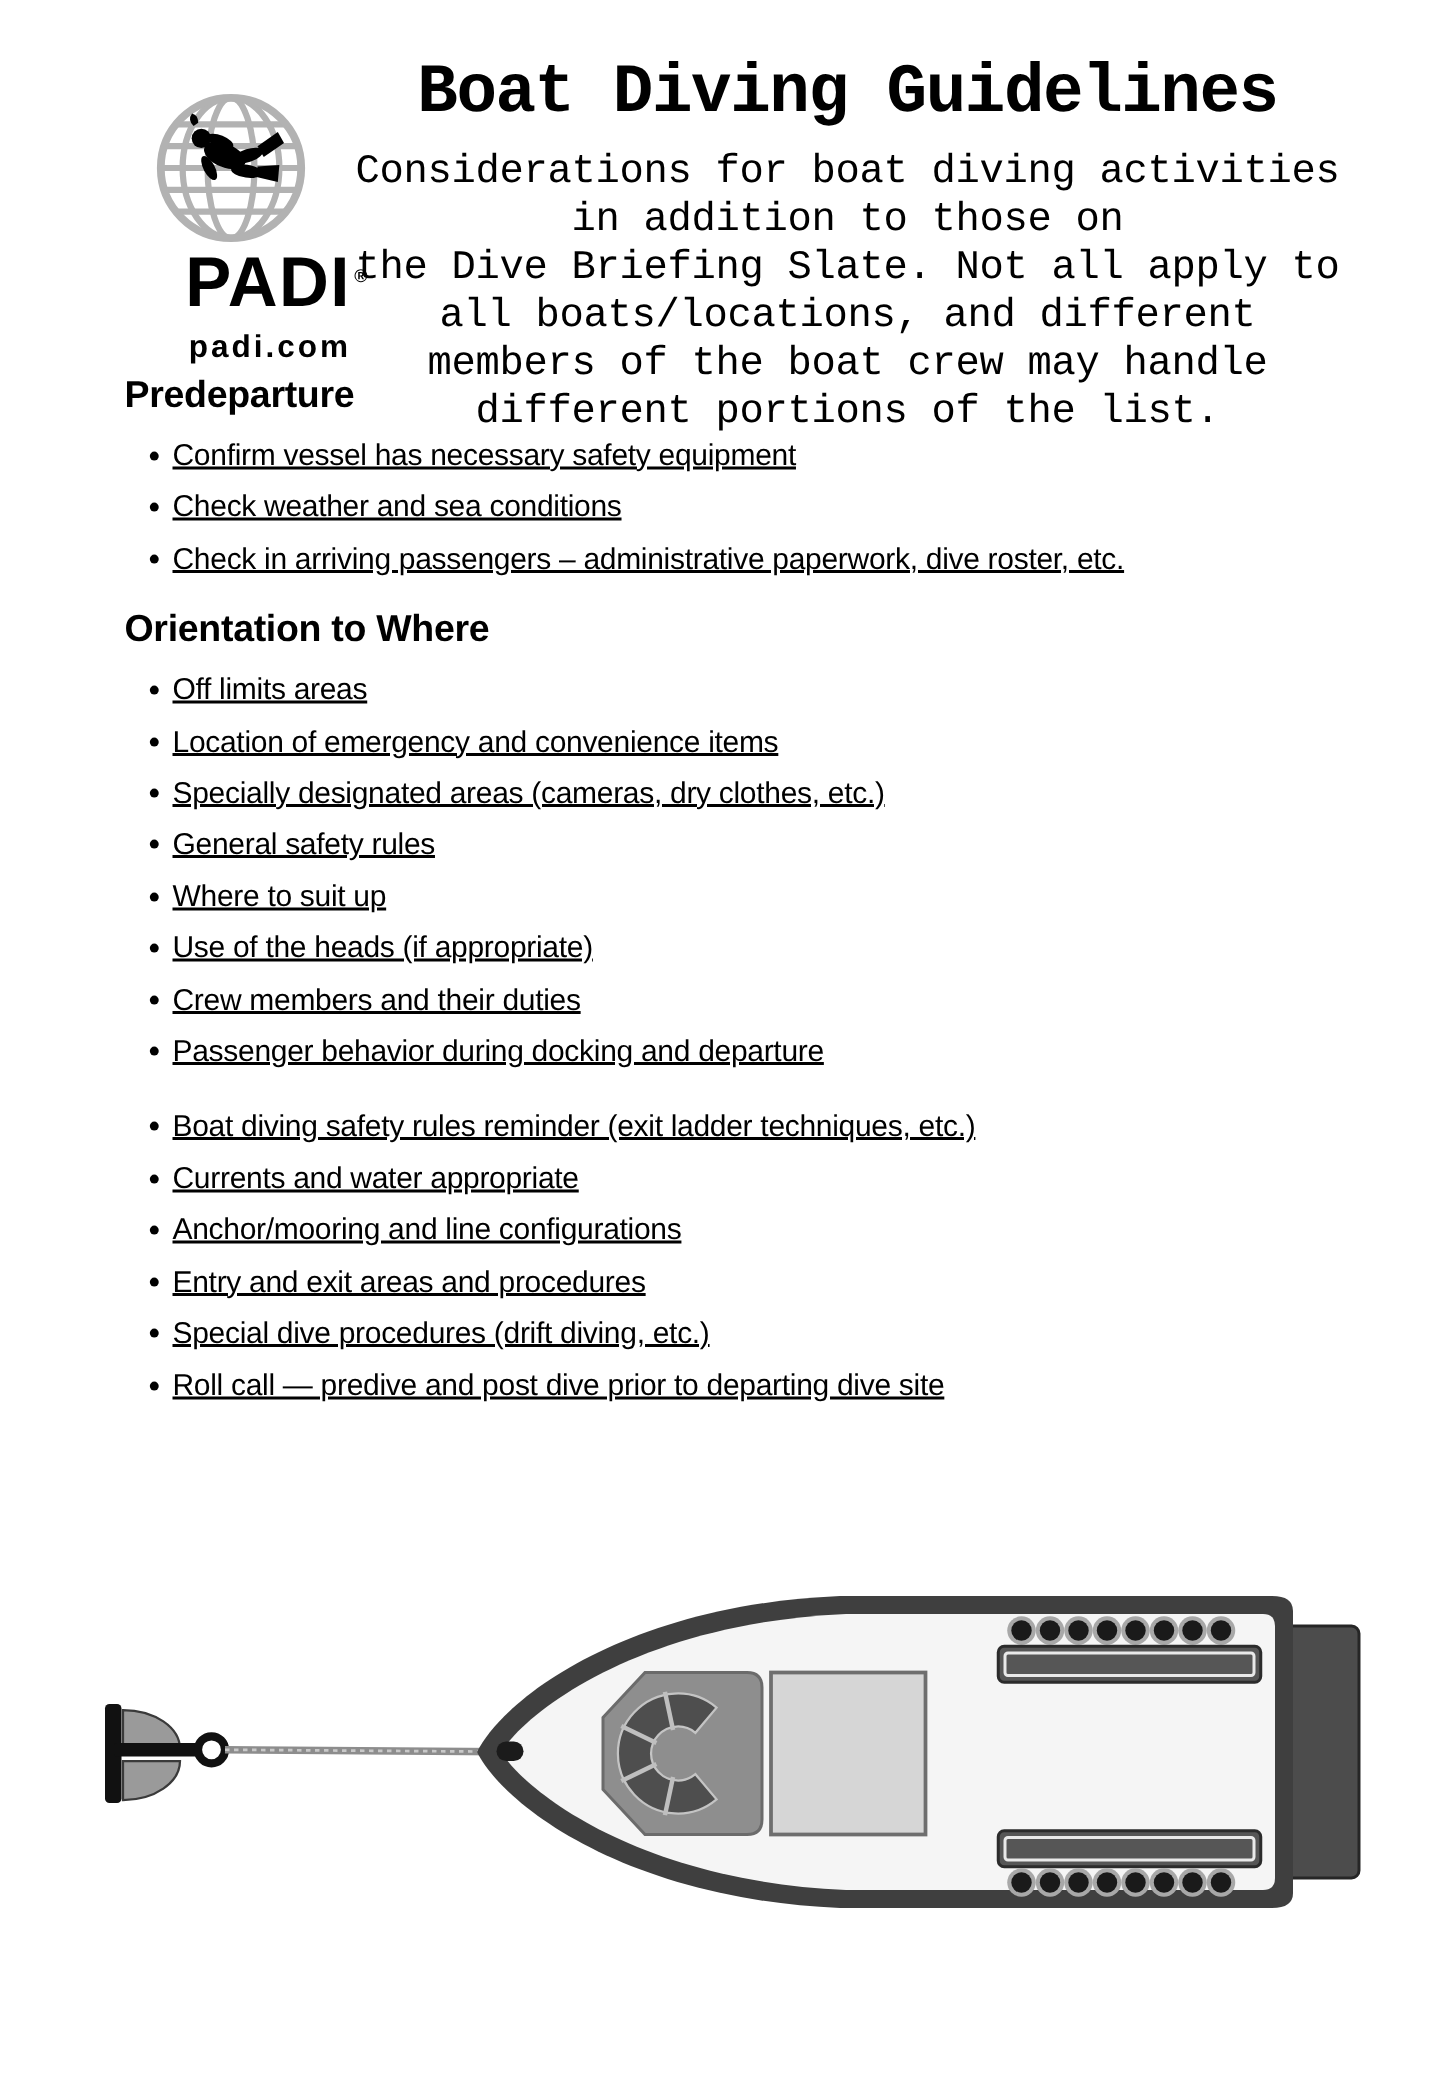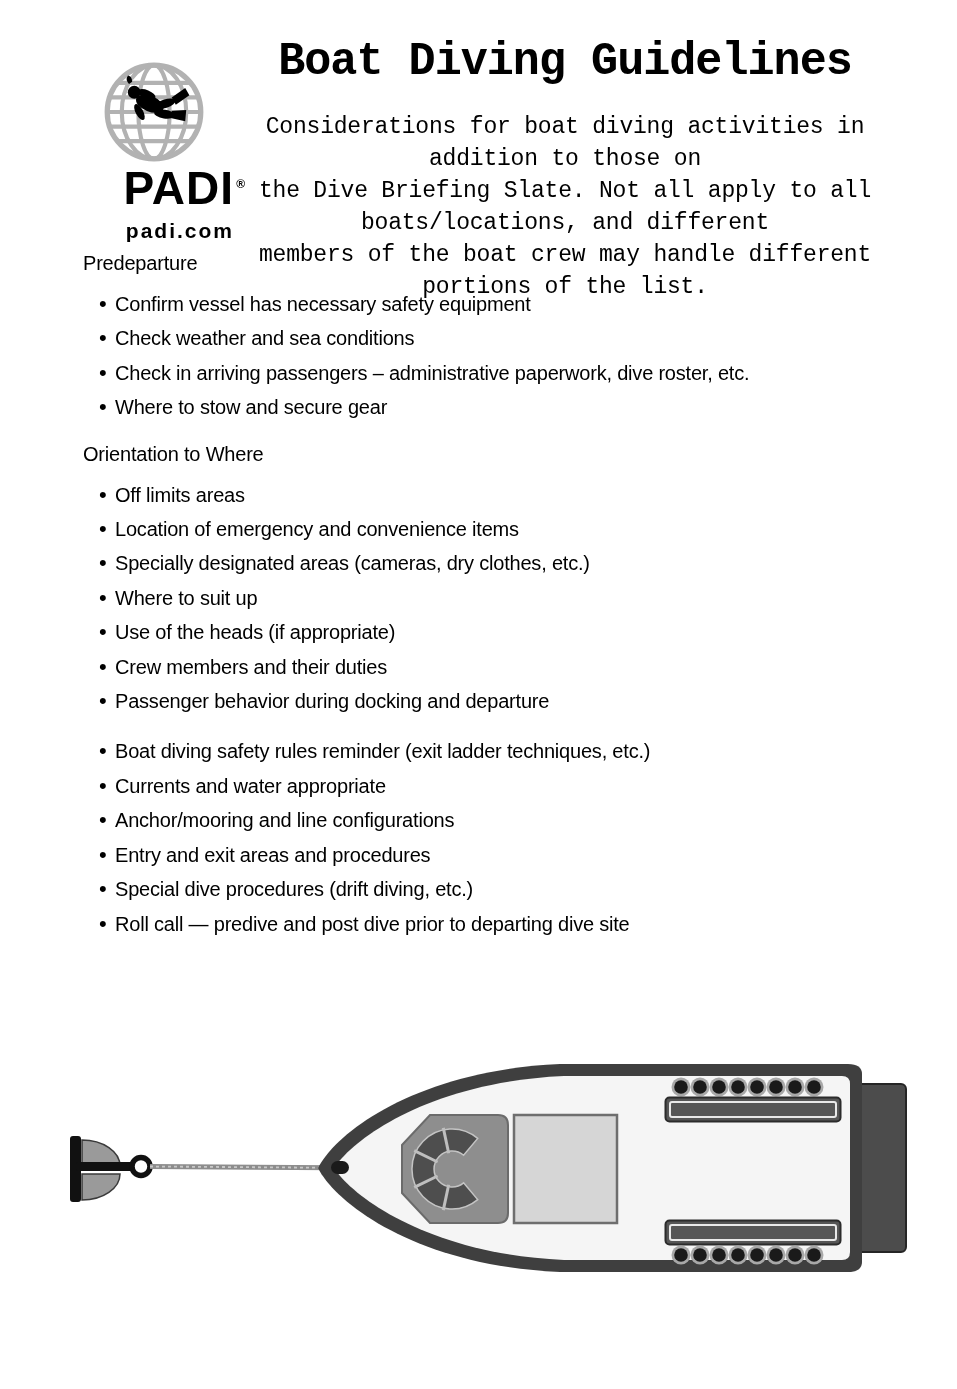--- a/index.html
+++ b/index.html
@@ -17,25 +17,25 @@
     transform:scaleY(1.02);
   }
   .logo .reg{position:absolute;top:-4px;right:-12px;font-size:12px;font-weight:bold;}
   .logo .site{font-size:21px;font-weight:bold;letter-spacing:2px;margin-top:11px;}
   
   .header{position:absolute;left:215px;top:37px;width:700px;text-align:center;font-family:Liberation Mono, monospace;}
   .header h1{
     margin:0;font-size:46px;line-height:50px;font-weight:bold;letter-spacing:-1px;
     transform:scaleX(0.98);
   }
-  .header .subtitle{margin-top:24px;font-size:23px;line-height:32px;letter-spacing:-0.2px;}
+  .header .subtitle{margin-top:12px;font-size:27px;line-height:32px;letter-spacing:-0.2px;}
   
   .content{position:absolute;left:83px;top:250px;width:820px;}
-  .content h2{margin:0 0 11px 0;font-size:20px;line-height:26px;font-weight:normal;letter-spacing:-0.2px;}
-  .content ul{list-style:none;margin:0 0 16px 0;padding:0;}
+  .content h2{margin:0 0 11px 0;font-size:25px;line-height:26px;font-weight:bold;letter-spacing:-0.2px;}
+  .content ul{list-style:none;margin:0 0 16px 0;padding:0;text-decoration:underline;}
   .content li{
     position:relative;padding-left:32px;font-size:20px;line-height:34.4px;
     letter-spacing:-0.2px;
   }
   .content li::before{
     content:"\2022";position:absolute;left:16px;top:0;font-size:22px;
   }
   
   .diagram{position:absolute;left:0;top:1040px;width:957px;height:300px;}
 </style>
@@ -86,28 +86,28 @@
   </div>
 </div>
 
 <div class="content">
 
   <h2>Predeparture</h2>
   <ul>
     <li>Confirm vessel has necessary safety equipment</li>
     <li>Check weather and sea conditions</li>
     <li>Check in arriving passengers – administrative paperwork, dive roster, etc.</li>
-    <li>Where to stow and secure gear</li>
   </ul>
 
   <h2>Orientation to Where</h2>
   <ul>
     <li>Off limits areas</li>
     <li>Location of emergency and convenience items</li>
     <li>Specially designated areas (cameras, dry clothes, etc.)</li>
+    <li>General safety rules</li>
     <li>Where to suit up</li>
     <li>Use of the heads (if appropriate)</li>
     <li>Crew members and their duties</li>
     <li>Passenger behavior during docking and departure</li>
   </ul>
 
   <ul>
     <li>Boat diving safety rules reminder (exit ladder techniques, etc.)</li>
     <li>Currents and water appropriate</li>
     <li>Anchor/mooring and line configurations</li>

